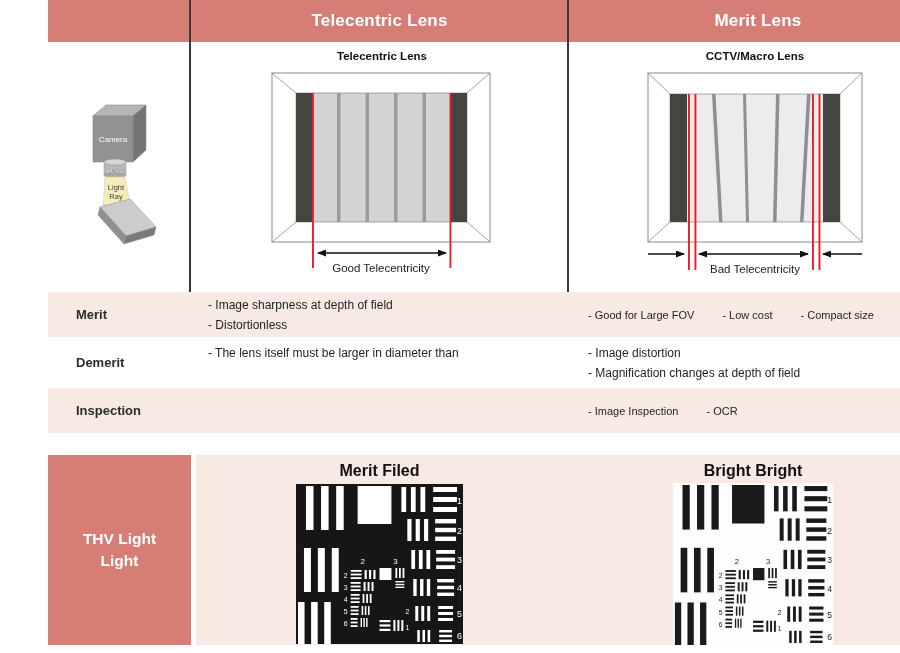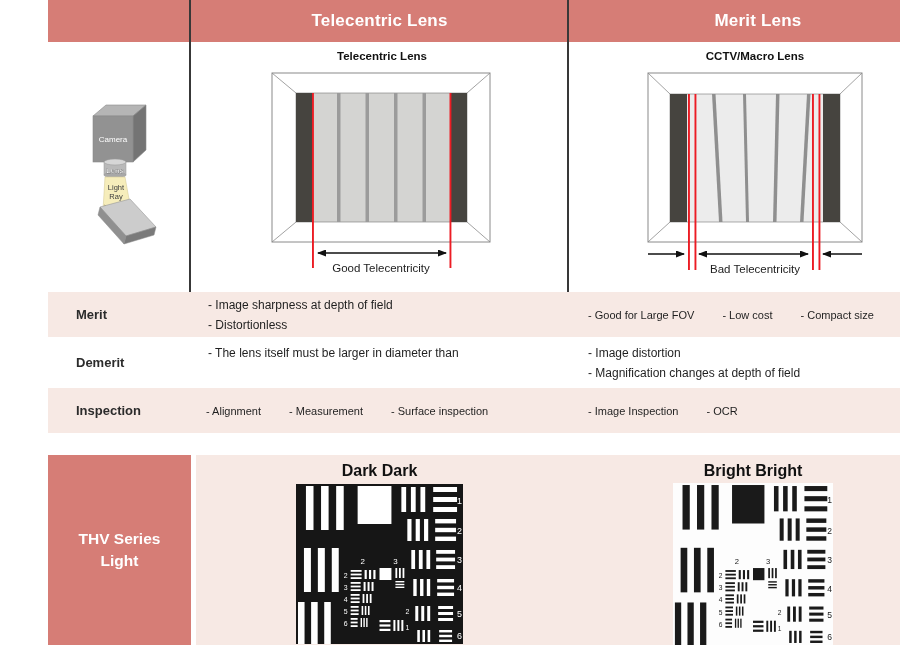--- a/index.html
+++ b/index.html
@@ -137,38 +137,33 @@
       <div>- The lens itself must be larger in diameter than</div>
     </div>
     <div class="abs cell-text" style="left:540px;top:6px;width:355px;">
       <div>- Image distortion</div>
       <div>- Magnification changes at depth of field</div>
     </div>
   </div>
 
   <div class="abs band pink" style="top:388px;height:45px;">
     <div class="abs row-label">Inspection</div>
-    <div class="abs inline-items" style="left:158px;top:0;height:45px;">
-      <span>- Alignment</span>
-      <span>- Measurement</span>
-      <span>- Surface inspection</span>
-    </div>
     <div class="abs inline-items" style="left:540px;top:0;height:45px;">
       <span>- Image Inspection</span>
       <span>- OCR</span>
     </div>
   </div>
 
   <div class="abs thv-box">
-    <div>THV Series</div>
+    <div>THV Light</div>
     <div>Light</div>
   </div>
   <div class="abs bottom-panel"></div>
 
-  <div class="abs chart-title" style="left:248px;width:167px;">Dark Dark</div>
+  <div class="abs chart-title" style="left:248px;width:167px;">Merit Filed</div>
   <div class="abs chart-title" style="left:625px;width:160px;">Bright Bright</div>
 
   <div class="abs" style="left:248px;top:484px;width:167px;height:160px;" id="usaf-dark"><svg viewBox="0 0 168 160" width="100%" height="100%" preserveAspectRatio="none">
         <rect x="0" y="0" width="168" height="160" fill="#161616"></rect>
         <rect x="10" y="2" width="7.6" height="44" fill="#ffffff"></rect>
         <rect x="25.2" y="2" width="7.6" height="44" fill="#ffffff"></rect>
         <rect x="40.4" y="2" width="7.6" height="44" fill="#ffffff"></rect>
         <rect x="62" y="2" width="34" height="38" fill="#ffffff"></rect>
         <rect x="8" y="64" width="7" height="44" fill="#ffffff"></rect>
         <rect x="22" y="64" width="7" height="44" fill="#ffffff"></rect>

